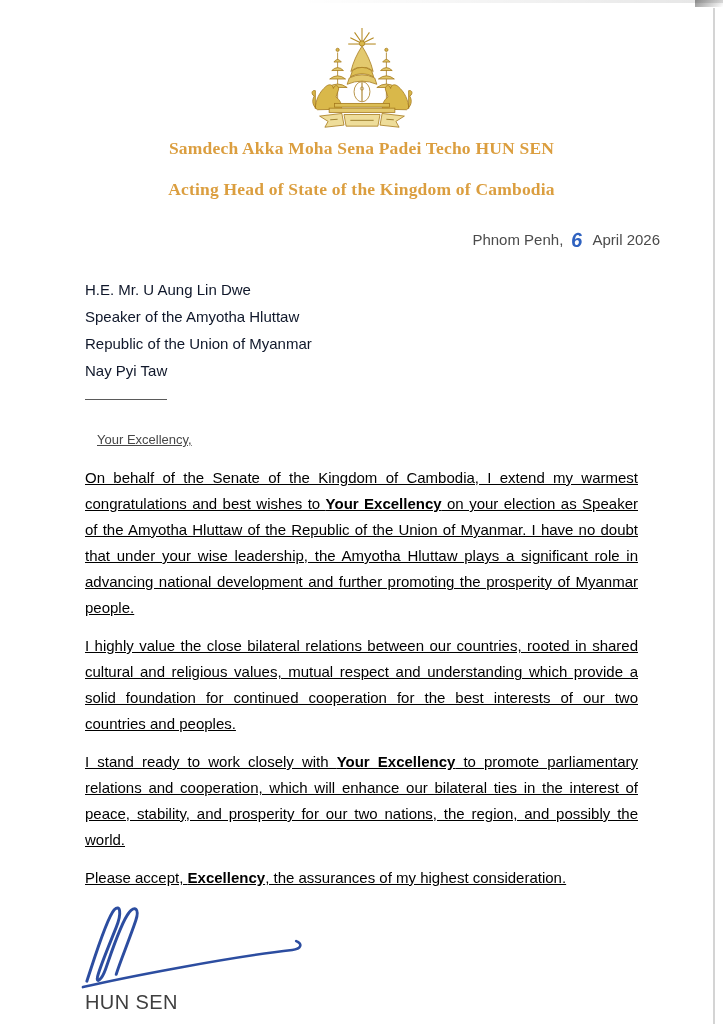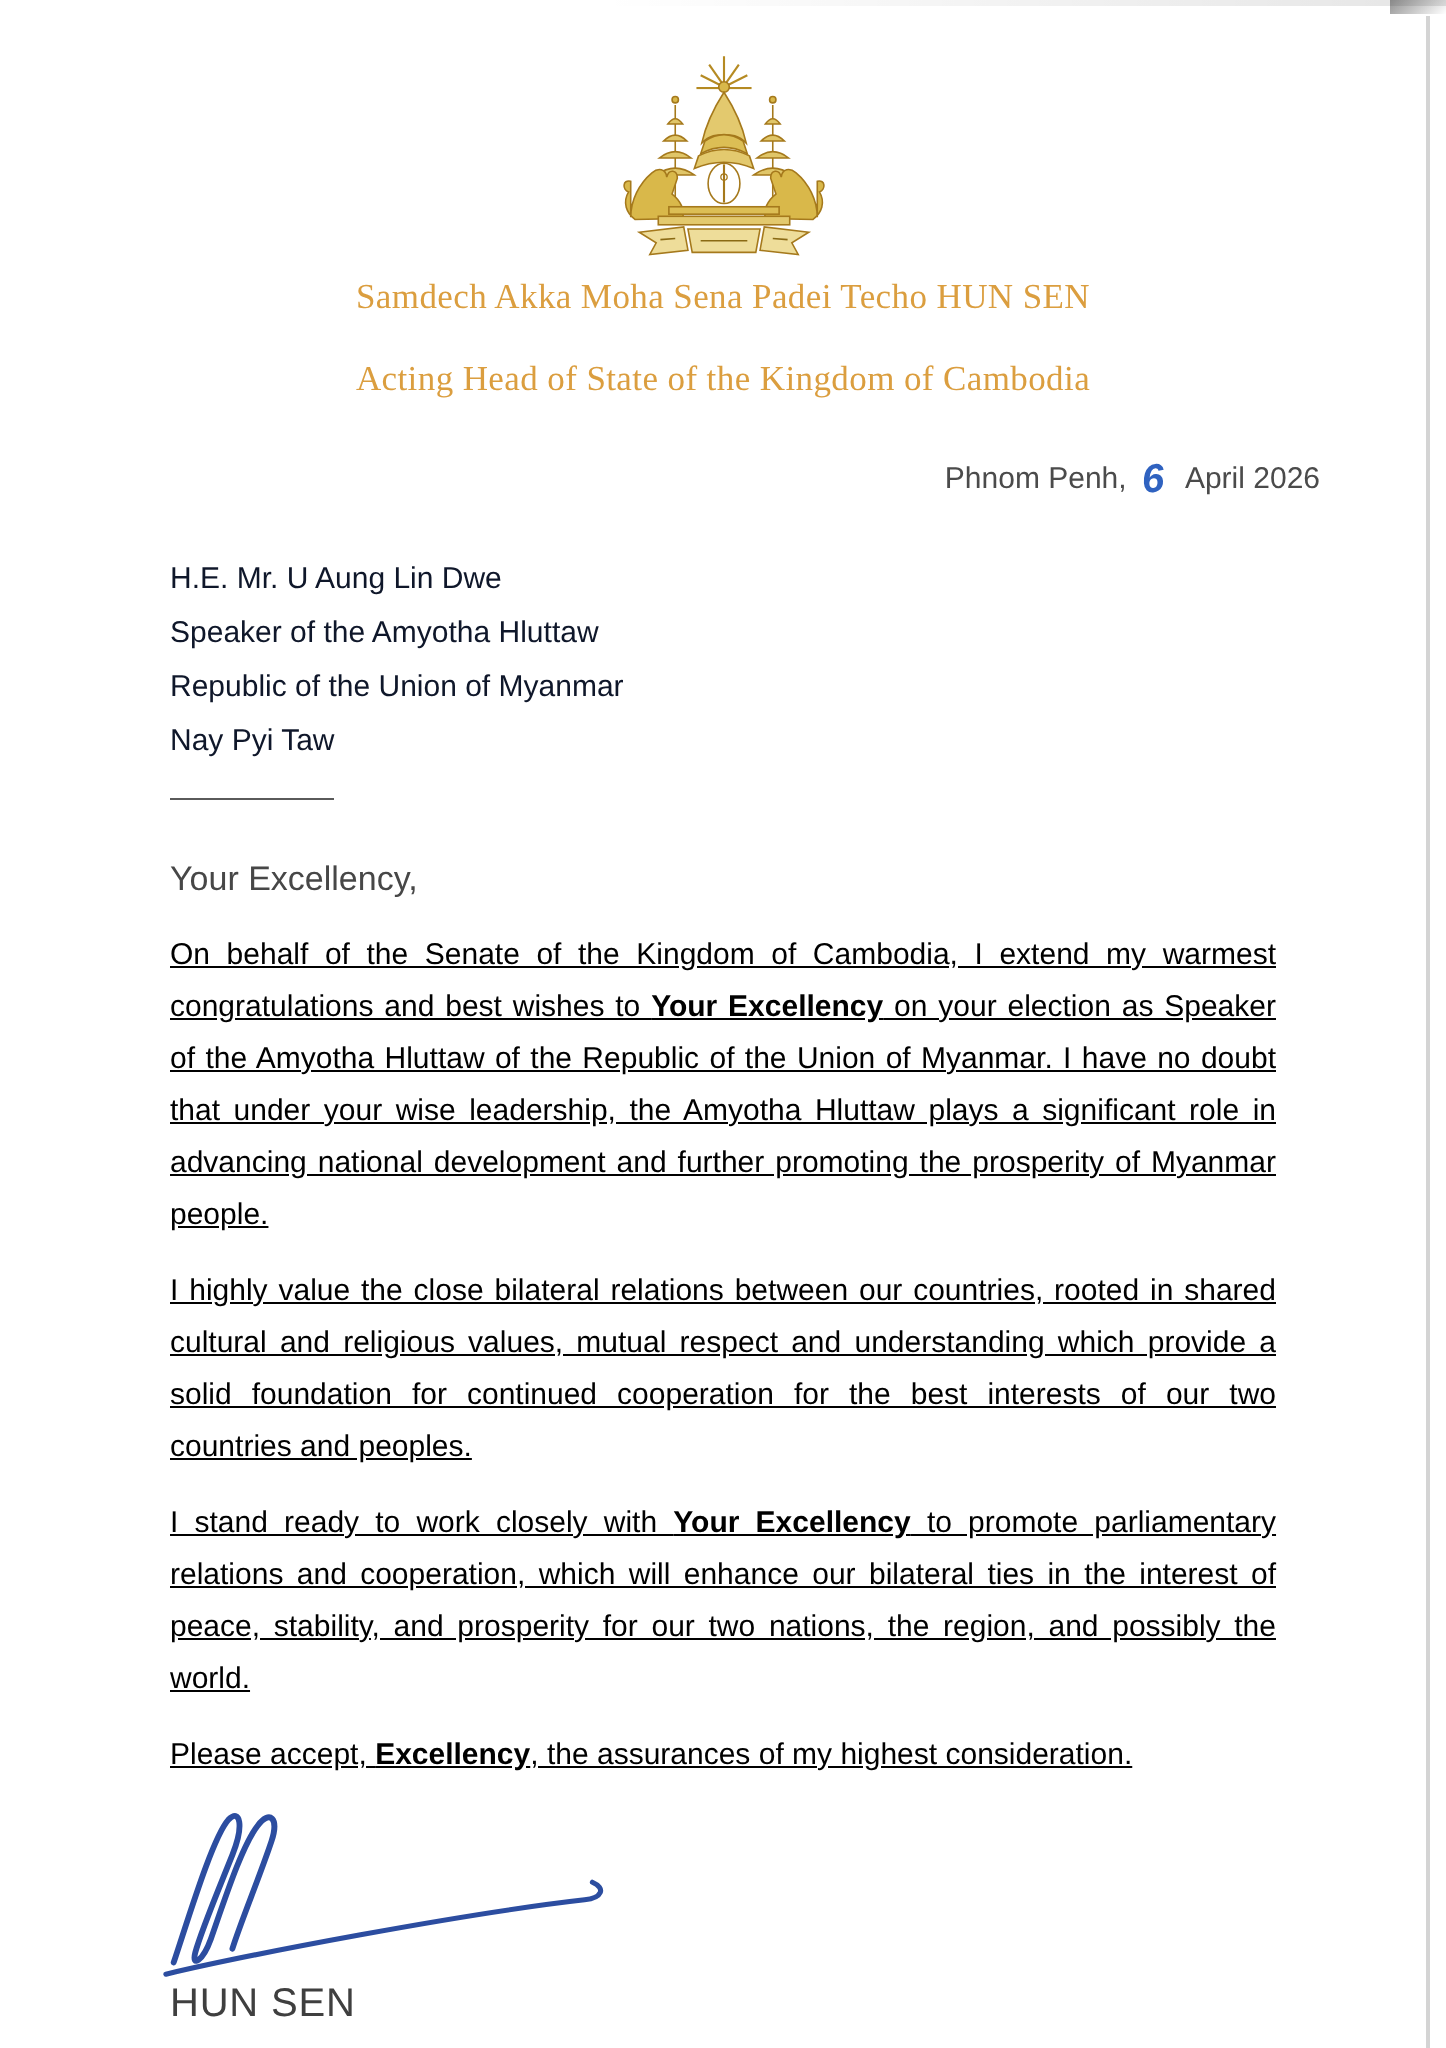--- a/index.html
+++ b/index.html
@@ -17,21 +17,21 @@
     background:linear-gradient(to right, rgba(0,0,0,0), rgba(0,0,0,0.10));}
   .right-edge{position:absolute;top:8px;bottom:0;right:8px;width:2px;background:#d4d4d4;}
   .corner-smudge{position:absolute;top:0;right:0;width:28px;height:7px;
     background:linear-gradient(135deg, rgba(60,60,60,0.55), rgba(60,60,60,0));}
   .content{padding:0 85px;}
   
   .emblem{display:block;margin:26px auto 6px auto;}
   .lh1,.lh2{
     text-align:center;
     font-family:"Liberation Serif", serif;
-    font-weight:normal;
+    font-weight:bold;
     font-size:17.5px;
     color:#db9e3f;
     letter-spacing:0.2px;
   }
   .lh2{margin-top:20px;}
   
   .dateline{
     margin:30px -22px 0 0;
     text-align:right;
     font-size:15px;
@@ -51,21 +51,21 @@
   }
   
   .recipient{margin-top:26px;font-size:15px;line-height:27px;color:#0f172a;}
   .recipient .u{
     display:inline-block;
     border-bottom:1.5px solid #5a5a5a;
     padding-bottom:17px;
     line-height:22px;
   }
   
-  .salutation{margin:27px 0 0 0;font-size:17px;line-height:26px;}
+  .salutation{margin:27px 0 0 12px;font-size:13px;line-height:26px;text-decoration:underline;}
   .body-p{
     margin:12px 0 0 0;
     font-size:15px;
     line-height:26px;
     text-align:justify;
     color:#000000;
     text-decoration:underline;
   }
   .b{font-weight:bold;}
   

